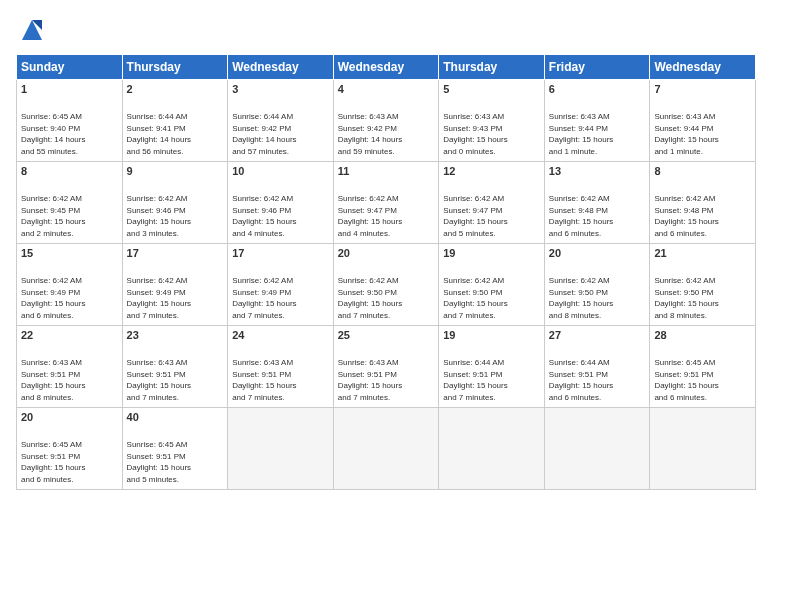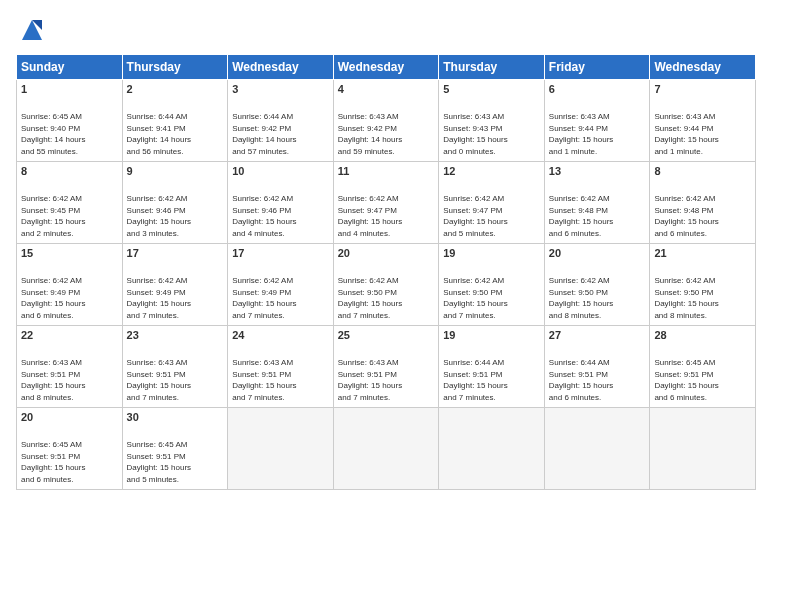--- a/index.html
+++ b/index.html
@@ -333,21 +333,21 @@
         </tr>
         <tr>
           <td>
             <span class="day-num">20</span>
             <div class="cell-text" style="white-space: pre-line;">Sunrise: 6:45 AM
 Sunset: 9:51 PM
 Daylight: 15 hours
 and 6 minutes.</div>
           </td>
           <td>
-            <span class="day-num">30</span>
+            <span class="day-num">40</span>
             <div class="cell-text" style="white-space: pre-line;">Sunrise: 6:45 AM
 Sunset: 9:51 PM
 Daylight: 15 hours
 and 5 minutes.</div>
           </td>
           <td class="empty"></td>
           <td class="empty"></td>
           <td class="empty"></td>
           <td class="empty"></td>
           <td class="empty"></td>

